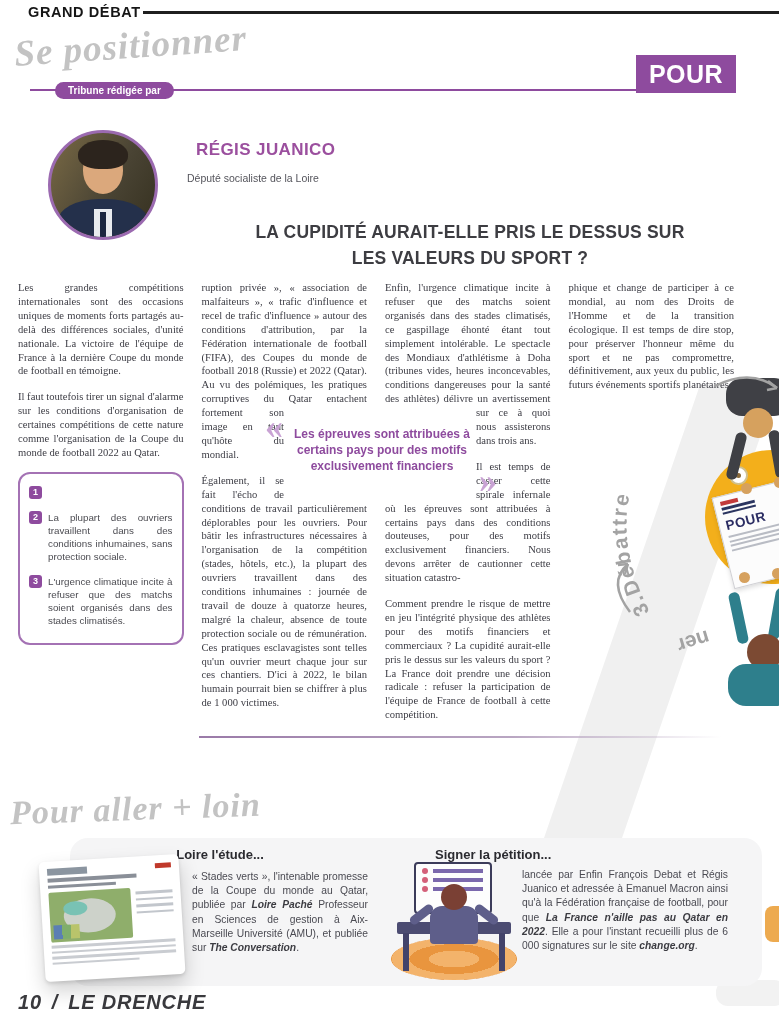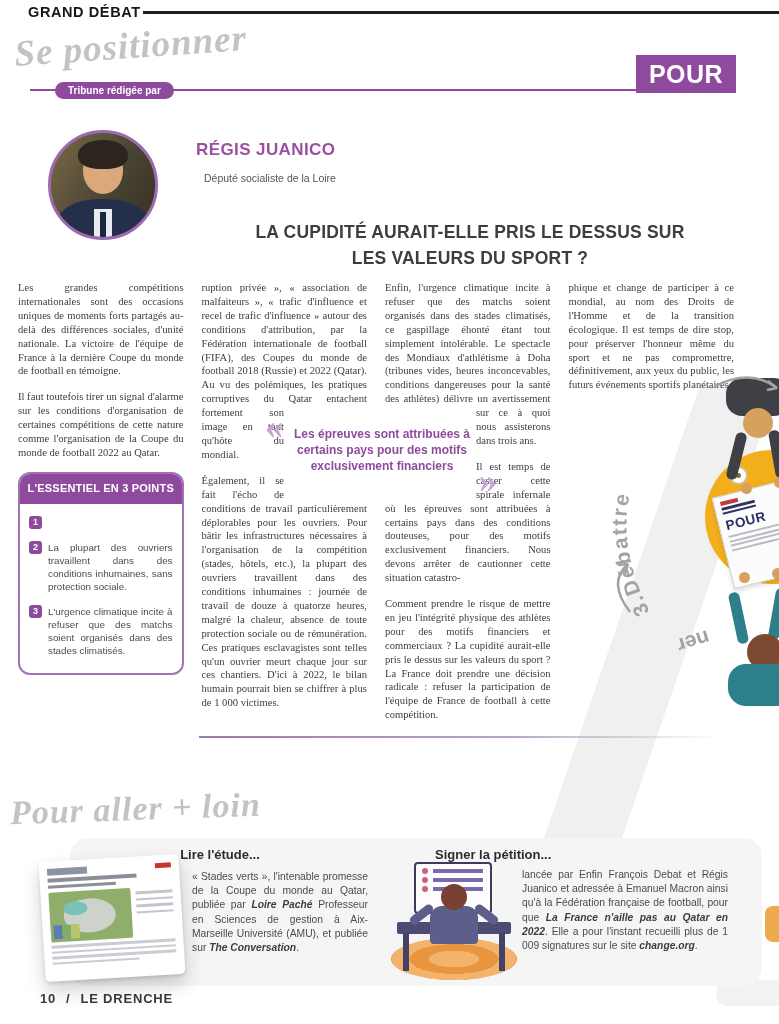--- a/index.html
+++ b/index.html
@@ -25,21 +25,21 @@
 
   
   .photo{position:absolute;left:48px;top:130px;width:104px;height:104px;border-radius:50%;
          border:3px solid #9b6ab0;overflow:hidden;background:linear-gradient(120deg,#7a6a45,#4a4434 55%,#35301f);z-index:2;}
   .photo .hair{position:absolute;top:7%;left:26%;width:48%;height:28%;border-radius:50% 50% 42% 42%;background:#2c241d;}
   .photo .face{position:absolute;top:15%;left:31%;width:38%;height:44%;border-radius:46% 46% 52% 52%;background:#dba87c;}
   .photo .suit{position:absolute;bottom:-9%;left:7%;width:86%;height:46%;border-radius:46% 46% 0 0;background:#24304b;}
   .photo .shirt{position:absolute;bottom:0;left:41%;width:18%;height:27%;background:#e9ebef;}
   .photo .tie{position:absolute;bottom:0;left:47%;width:6%;height:24%;background:#1b2640;}
   .author-name{position:absolute;left:196px;top:140px;font-size:17px;font-weight:bold;color:#9b4f9e;letter-spacing:.4px;}
-  .author-role{position:absolute;left:204px;top:172px;font-size:10.5px;color:#55555c;}
+  .author-role{position:absolute;left:187px;top:172px;font-size:10.5px;color:#55555c;}
 
   
   .headline{position:absolute;left:240px;top:219px;width:460px;text-align:center;font-size:17.5px;
             line-height:26px;font-weight:bold;color:#3d3d42;letter-spacing:.2px;}
 
   
   .cols{position:absolute;left:18px;top:281px;width:716px;display:flex;gap:18px;z-index:1;}
   .col{flex:1;font-family:"Liberation Serif",serif;font-size:10.6px;line-height:13.9px;
        text-align:justify;color:#3c3c44;}
   .col p{margin:0 0 12px 0;}
@@ -133,21 +133,21 @@
   .pet-leg{position:absolute;top:73px;width:6px;height:38px;background:#43436a;}
   .pet-leg.l{left:10px;} .pet-leg.r{right:10px;}
   .pet-arm{position:absolute;width:27px;height:9px;background:#5e5e8a;border-radius:5px;top:50px;}
   .pet-arm.l{left:15px;transform:rotate(-38deg);} .pet-arm.r{right:15px;transform:rotate(38deg);}
   .pet-body{position:absolute;left:37px;top:46px;width:48px;height:38px;background:#5e5e8a;border-radius:12px 12px 4px 4px;}
   .pet-head{position:absolute;left:48px;top:24px;width:26px;height:26px;border-radius:50%;background:#7a4034;}
   .edge-blob{position:absolute;left:765px;top:906px;width:14px;height:36px;background:#edа24f;
              background:#edaa4f;border-radius:8px 0 0 8px;z-index:3;}
 
   
-  .footer{position:absolute;left:40px;top:991px;font-size:13px;font-weight:800;color:#3a3a3e;letter-spacing:.8px;}
+  .footer{position:absolute;left:18px;top:991px;font-size:20px;font-weight:800;color:#3a3a3e;letter-spacing:.8px;font-style:italic;}
   .footer .sep{margin:0 10px;font-weight:bold;}
 </style>
 </head>
 <body>
 
 <div id="page">
 
   <div class="wm-band"></div>
   <div class="wm-tab"></div>
 
@@ -168,21 +168,20 @@
   <div class="author-name">RÉGIS JUANICO</div>
   <div class="author-role">Député socialiste de la Loire</div>
 
   <div class="headline">LA CUPIDITÉ AURAIT-ELLE PRIS LE DESSUS SUR LES VALEURS DU SPORT ?</div>
 
   <div class="cols">
     <div class="col">
       <p>Les grandes compétitions internationales sont des occasions uniques de moments forts partagés au-delà des différences sociales, d'unité nationale. La victoire de l'équipe de France à la dernière Coupe du monde de football en témoigne.</p>
       <p>Il faut toutefois tirer un signal d'alarme sur les conditions d'organisation de certaines compétitions de cette nature comme l'organisation de la Coupe du monde de football 2022 au Qatar.</p>
       <div class="ess">
-        <div class="ess-head">L'ESSENTIEL EN 3 POINTS</div>
         <div class="ess-body">
           <div class="ess-item">
             <span class="badge">1</span>
           </div>
           <div class="ess-item">
             <span class="badge">2</span>
             <span>La plupart des ouvriers travaillent dans des conditions inhumaines, sans protection sociale.</span>
           </div>
           <div class="ess-item">
             <span class="badge">3</span>
@@ -249,21 +248,21 @@
       <path d="M 222 16 l -9 -7 M 222 16 l -10 2" stroke="#a3a3a3" stroke-width="2.5" fill="none"></path>
       <text x="152" y="258" font-size="21" transform="rotate(163 152 258)">ner</text>
       <path d="M 75 240 Q 52 210 73 192" stroke="#a3a3a3" stroke-width="2.5" fill="none"></path>
       <path d="M 73 192 l -10 1 M 73 192 l -3 10" stroke="#a3a3a3" stroke-width="2.5" fill="none"></path>
     </svg>
   </div>
 
   <div class="script script-bottom">Pour aller + loin</div>
   <div class="further-box"></div>
 
-  <div class="further-title ft-read">Lire l'étude...</div>
+  <div class="further-title ft-read">Loire l'étude...</div>
   <div class="thumb">
     <div class="th-top">
       <div class="th-logo"></div>
       <div class="th-red"></div>
     </div>
     <div class="th-h"></div>
     <div class="th-h" style="width:55%;"></div>
     <div class="th-body">
       <div class="th-img">
         <div class="th-oval"></div>
@@ -299,21 +298,21 @@
     <div class="pet-stand"></div>
     <div class="pet-desk"></div>
     <div class="pet-leg l"></div>
     <div class="pet-leg r"></div>
     <div class="pet-arm l"></div>
     <div class="pet-arm r"></div>
     <div class="pet-body"></div>
     <div class="pet-head"></div>
   </div>
   <div class="further-text tx-pet">
-    <span>lancée par Enfin François Debat et Régis Juanico et adressée à Emanuel Macron ainsi qu'à la Fédération française de football, pour que </span><b class="bi">La France n'aille pas au Qatar en 2022</b><span>. Elle a pour l'instant recueilli plus de 1 009 signatures sur le site </span><b class="bi">change.org</b><span>.</span>
+    <span>lancée par Enfin François Debat et Régis Juanico et adressée à Emanuel Macron ainsi qu'à la Fédération française de football, pour que </span><b class="bi">La France n'aille pas au Qatar en 2022</b><span>. Elle a pour l'instant recueilli plus de 6 000 signatures sur le site </span><b class="bi">change.org</b><span>.</span>
   </div>
   <div class="edge-blob"></div>
 
   <div class="footer">
     <span>10</span><span class="sep">/</span><span>LE DRENCHE</span>
   </div>
 
 </div>
 
 </body></html>

